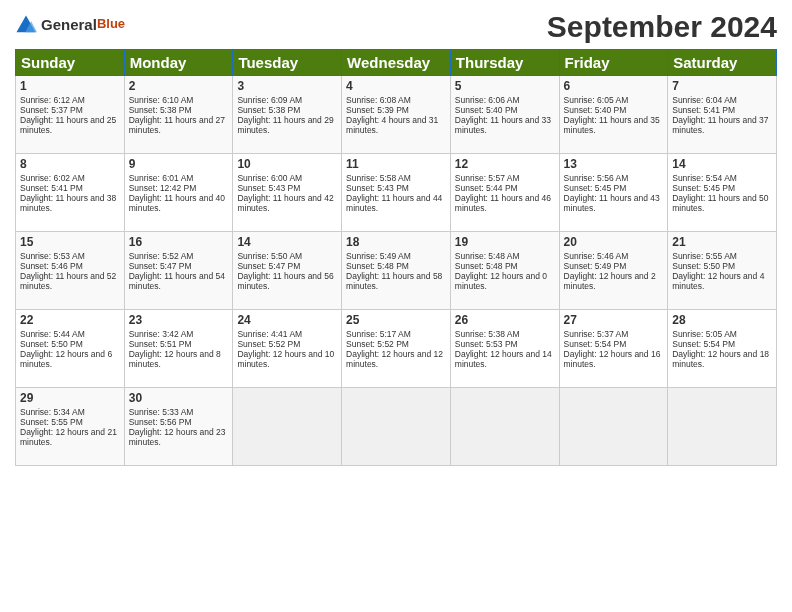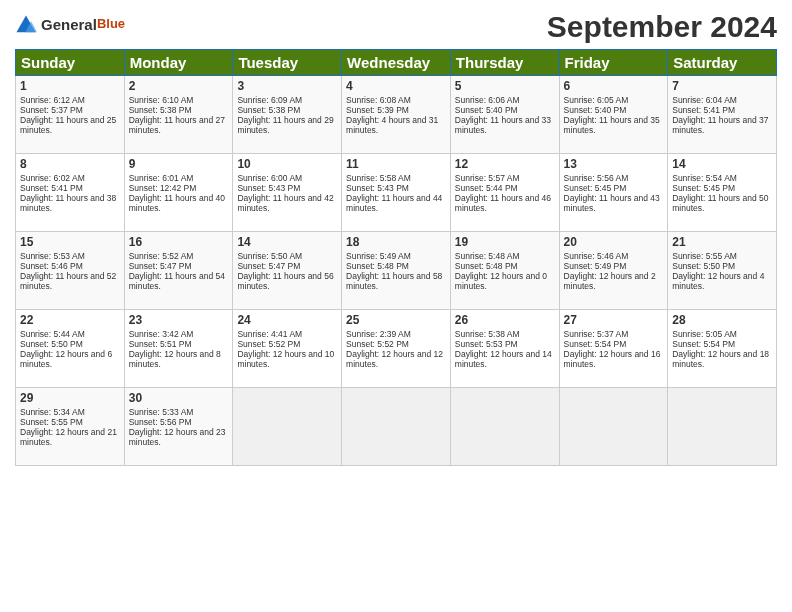--- a/index.html
+++ b/index.html
@@ -152,21 +152,21 @@
           <td><span class="day-num">14</span><span>Sunrise: 5:50 AM</span><br><span>Sunset: 5:47 PM</span><br><span>Daylight: 11 hours and 56 minutes.</span></td>
           <td><span class="day-num">18</span><span>Sunrise: 5:49 AM</span><br><span>Sunset: 5:48 PM</span><br><span>Daylight: 11 hours and 58 minutes.</span></td>
           <td><span class="day-num">19</span><span>Sunrise: 5:48 AM</span><br><span>Sunset: 5:48 PM</span><br><span>Daylight: 12 hours and 0 minutes.</span></td>
           <td><span class="day-num">20</span><span>Sunrise: 5:46 AM</span><br><span>Sunset: 5:49 PM</span><br><span>Daylight: 12 hours and 2 minutes.</span></td>
           <td><span class="day-num">21</span><span>Sunrise: 5:55 AM</span><br><span>Sunset: 5:50 PM</span><br><span>Daylight: 12 hours and 4 minutes.</span></td>
         </tr>
         <tr>
           <td><span class="day-num">22</span><span>Sunrise: 5:44 AM</span><br><span>Sunset: 5:50 PM</span><br><span>Daylight: 12 hours and 6 minutes.</span></td>
           <td><span class="day-num">23</span><span>Sunrise: 3:42 AM</span><br><span>Sunset: 5:51 PM</span><br><span>Daylight: 12 hours and 8 minutes.</span></td>
           <td><span class="day-num">24</span><span>Sunrise: 4:41 AM</span><br><span>Sunset: 5:52 PM</span><br><span>Daylight: 12 hours and 10 minutes.</span></td>
-          <td><span class="day-num">25</span><span>Sunrise: 2:39 AM</span><br><span>Sunset: 5:52 PM</span><br><span>Daylight: 12 hours and 12 minutes.</span></td>
+          <td><span class="day-num">25</span><span>Sunrise: 5:17 AM</span><br><span>Sunset: 5:52 PM</span><br><span>Daylight: 12 hours and 12 minutes.</span></td>
           <td><span class="day-num">26</span><span>Sunrise: 5:38 AM</span><br><span>Sunset: 5:53 PM</span><br><span>Daylight: 12 hours and 14 minutes.</span></td>
           <td><span class="day-num">27</span><span>Sunrise: 5:37 AM</span><br><span>Sunset: 5:54 PM</span><br><span>Daylight: 12 hours and 16 minutes.</span></td>
           <td><span class="day-num">28</span><span>Sunrise: 5:05 AM</span><br><span>Sunset: 5:54 PM</span><br><span>Daylight: 12 hours and 18 minutes.</span></td>
         </tr>
         <tr>
           <td><span class="day-num">29</span><span>Sunrise: 5:34 AM</span><br><span>Sunset: 5:55 PM</span><br><span>Daylight: 12 hours and 21 minutes.</span></td>
           <td><span class="day-num">30</span><span>Sunrise: 5:33 AM</span><br><span>Sunset: 5:56 PM</span><br><span>Daylight: 12 hours and 23 minutes.</span></td>
           <td class="empty-cell"></td>
           <td class="empty-cell"></td>
           <td class="empty-cell"></td>

